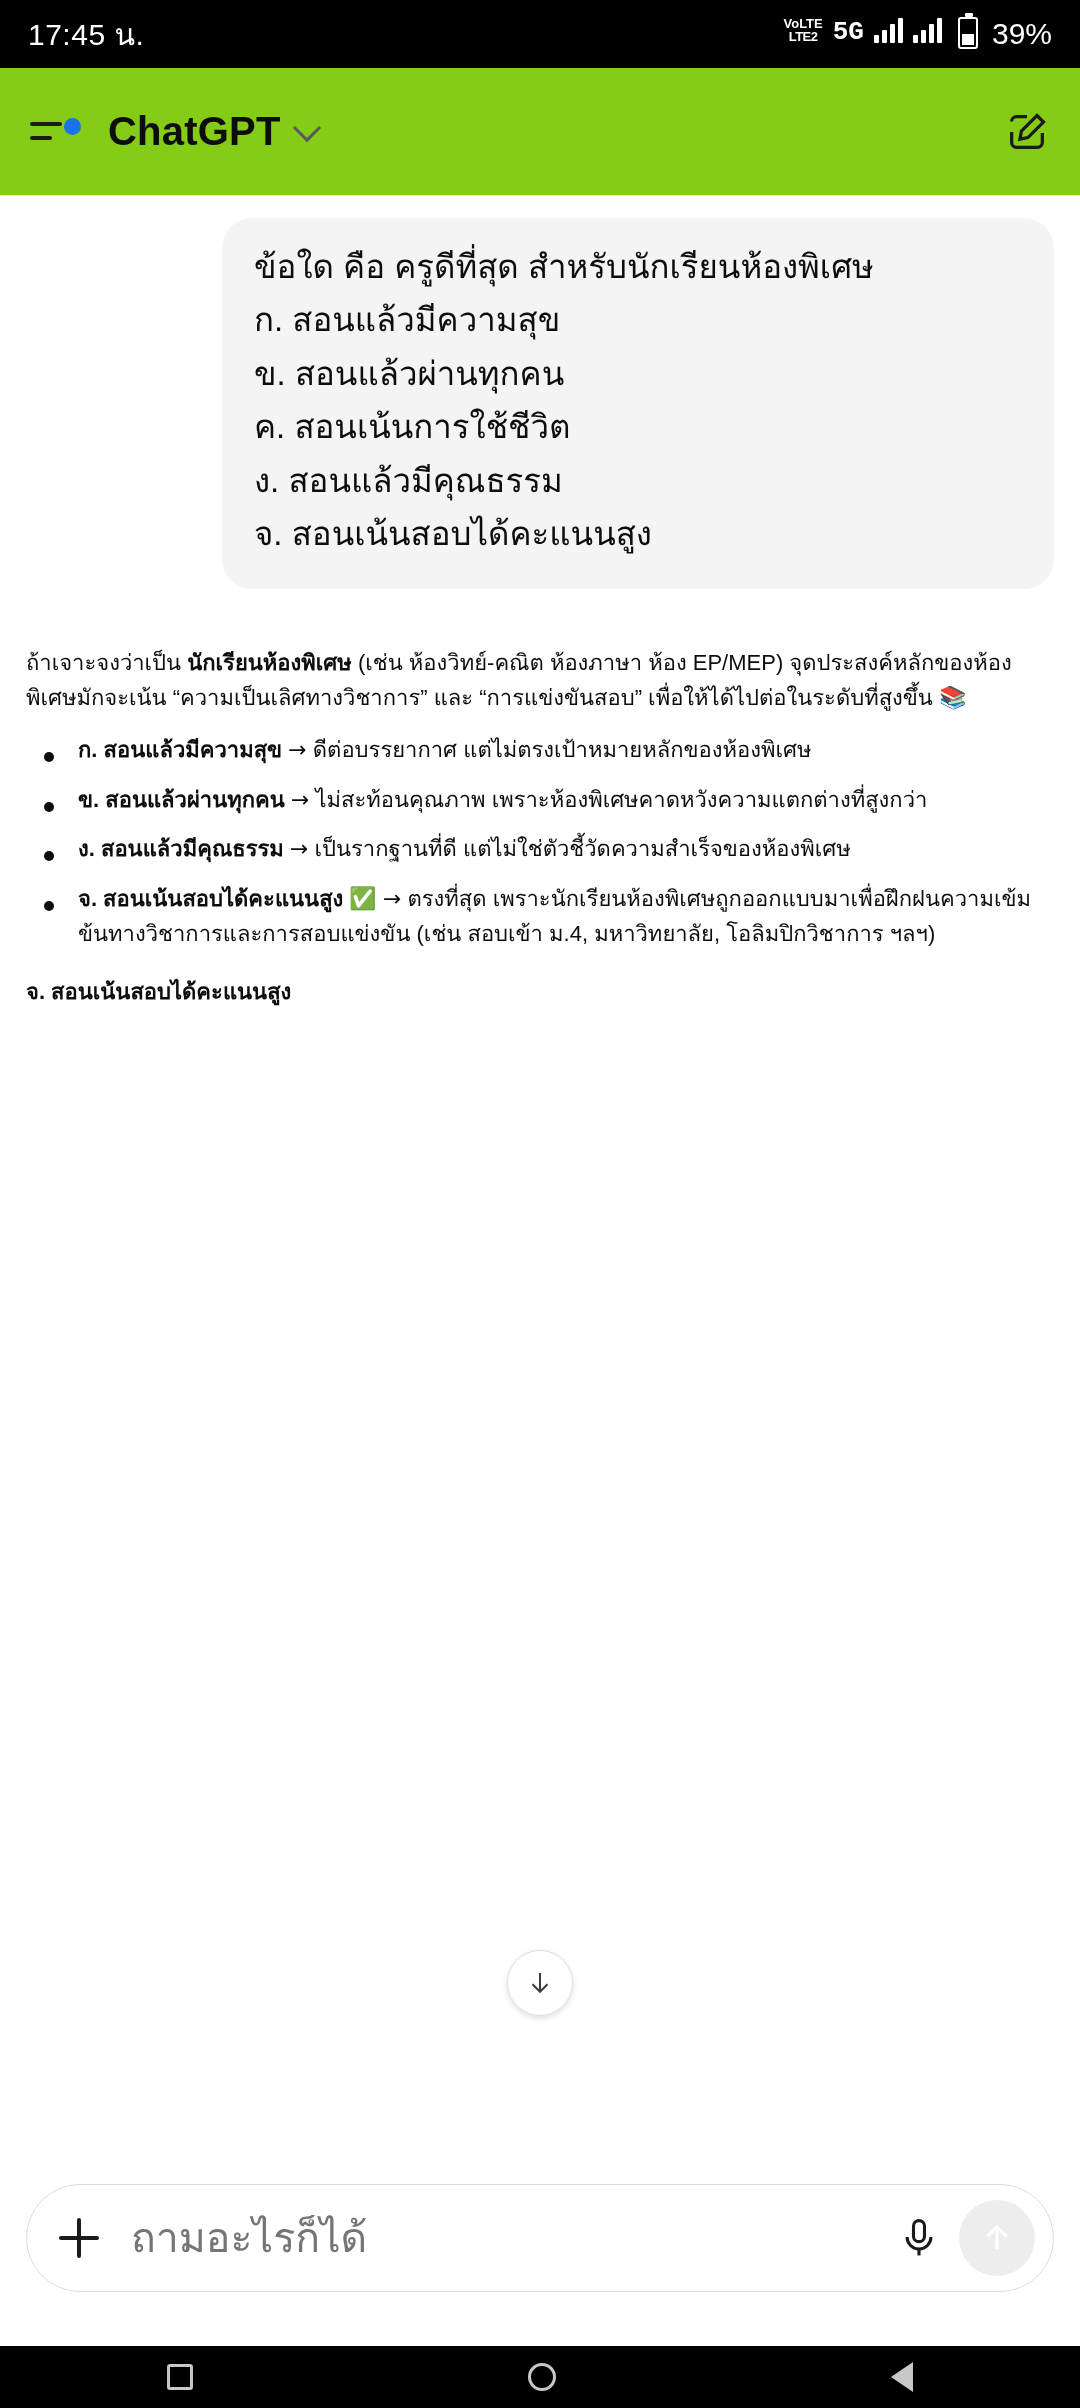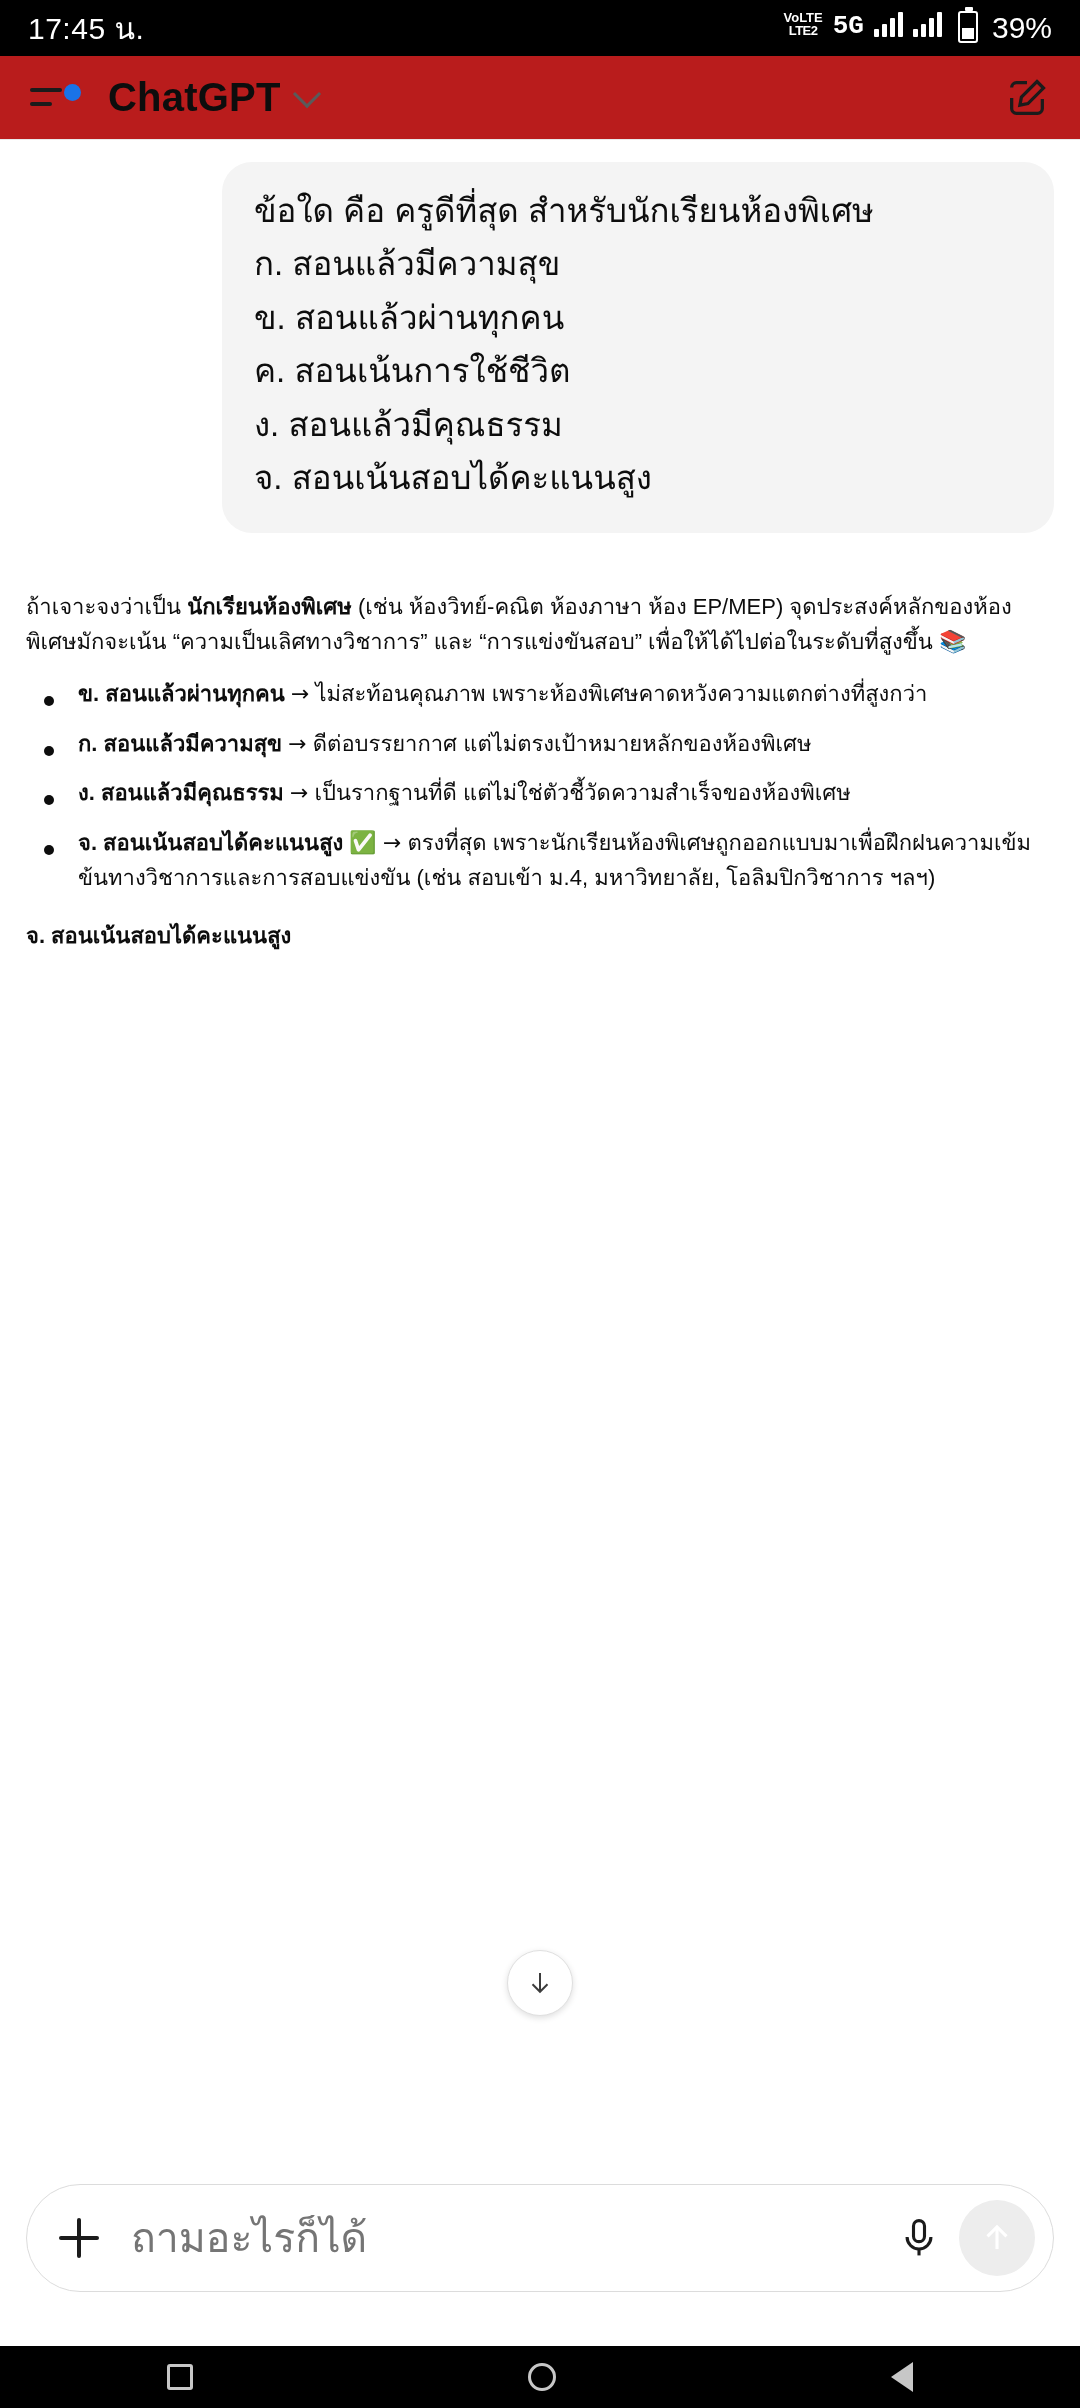--- a/index.html
+++ b/index.html
@@ -6,21 +6,21 @@
   html, body {
     width: 1080px;
     height: 2408px;
     background: #ffffff;
     font-family: "Liberation Sans", sans-serif;
   }
   body { position: relative; overflow: hidden; }
 
   
   .status-bar {
-    height: 56px;
+    height: 68px;
     background: #000000;
     color: #ffffff;
     display: flex;
     align-items: center;
     justify-content: space-between;
     padding: 0 28px;
     font-size: 30px;
   }
   .status-left { display: flex; align-items: center; gap: 10px; letter-spacing: 0.5px; }
   .status-right { display: flex; align-items: flex-start; gap: 10px; margin-left: 24px; }
@@ -46,22 +46,22 @@
     width: 8px; height: 4px; background: #fff; border-radius: 1px;
   }
   .batt::after {
     content: ""; position: absolute; left: 2px; right: 2px; bottom: 2px;
     height: 11px; background: #fff;
   }
   .batt-pct { font-size: 30px; margin-left: 4px; }
 
   
   .app-bar {
-    height: 84px;
-    background: #b91c1c;
+    height: 128px;
+    background: #84cc16;
     display: flex;
     align-items: center;
     padding: 0 30px;
     border-bottom: 1px solid #e9e9e9;
   }
   .menu-icon { width: 52px; height: 40px; position: relative; margin-right: 26px; }
   .menu-icon span {
     position: absolute; left: 0; height: 4px; background: #1b1b1b; border-radius: 2px;
   }
   .menu-icon span.l1 { top: 10px; width: 32px; }
@@ -258,26 +258,26 @@
     <span id="user-msg">ข้อใด คือ ครูดีที่สุด สำหรับนักเรียนห้องพิเศษ<br>ก. สอนแล้วมีความสุข<br>ข. สอนแล้วผ่านทุกคน<br>ค. สอนเน้นการใช้ชีวิต<br>ง. สอนแล้วมีคุณธรรม<br>จ. สอนเน้นสอบได้คะแนนสูง</span>
   </div>
 
   <div class="assistant">
     <p class="intro">
       <span>ถ้าเจาะจงว่าเป็น </span><b>นักเรียนห้องพิเศษ</b><span> (เช่น ห้องวิทย์-คณิต ห้องภาษา ห้อง EP/MEP) จุดประสงค์หลักของห้องพิเศษมักจะเน้น “ความเป็นเลิศทางวิชาการ” และ “การแข่งขันสอบ” เพื่อให้ได้ไปต่อในระดับที่สูงขึ้น 📚</span>
     </p>
 
     <ul class="choices">
       <li>
+        <b>ก. สอนแล้วมีความสุข</b>
+        <span class="arrow-glyph">→</span><span> ดีต่อบรรยากาศ แต่ไม่ตรงเป้าหมายหลักของห้องพิเศษ</span>
+      </li>
+      <li>
         <b>ข. สอนแล้วผ่านทุกคน</b>
         <span class="arrow-glyph">→</span><span> ไม่สะท้อนคุณภาพ เพราะห้องพิเศษคาดหวังความแตกต่างที่สูงกว่า</span>
-      </li>
-      <li>
-        <b>ก. สอนแล้วมีความสุข</b>
-        <span class="arrow-glyph">→</span><span> ดีต่อบรรยากาศ แต่ไม่ตรงเป้าหมายหลักของห้องพิเศษ</span>
       </li>
       <li>
         <b>ง. สอนแล้วมีคุณธรรม</b>
         <span class="arrow-glyph">→</span><span> เป็นรากฐานที่ดี แต่ไม่ใช่ตัวชี้วัดความสำเร็จของห้องพิเศษ</span>
       </li>
       <li>
         <b>จ. สอนเน้นสอบได้คะแนนสูง ✅</b>
         <span class="arrow-glyph">→</span><span> ตรงที่สุด เพราะนักเรียนห้องพิเศษถูกออกแบบมาเพื่อฝึกฝนความเข้มข้นทางวิชาการและการสอบแข่งขัน (เช่น สอบเข้า ม.4, มหาวิทยาลัย, โอลิมปิกวิชาการ ฯลฯ)</span>
       </li>
     </ul>

